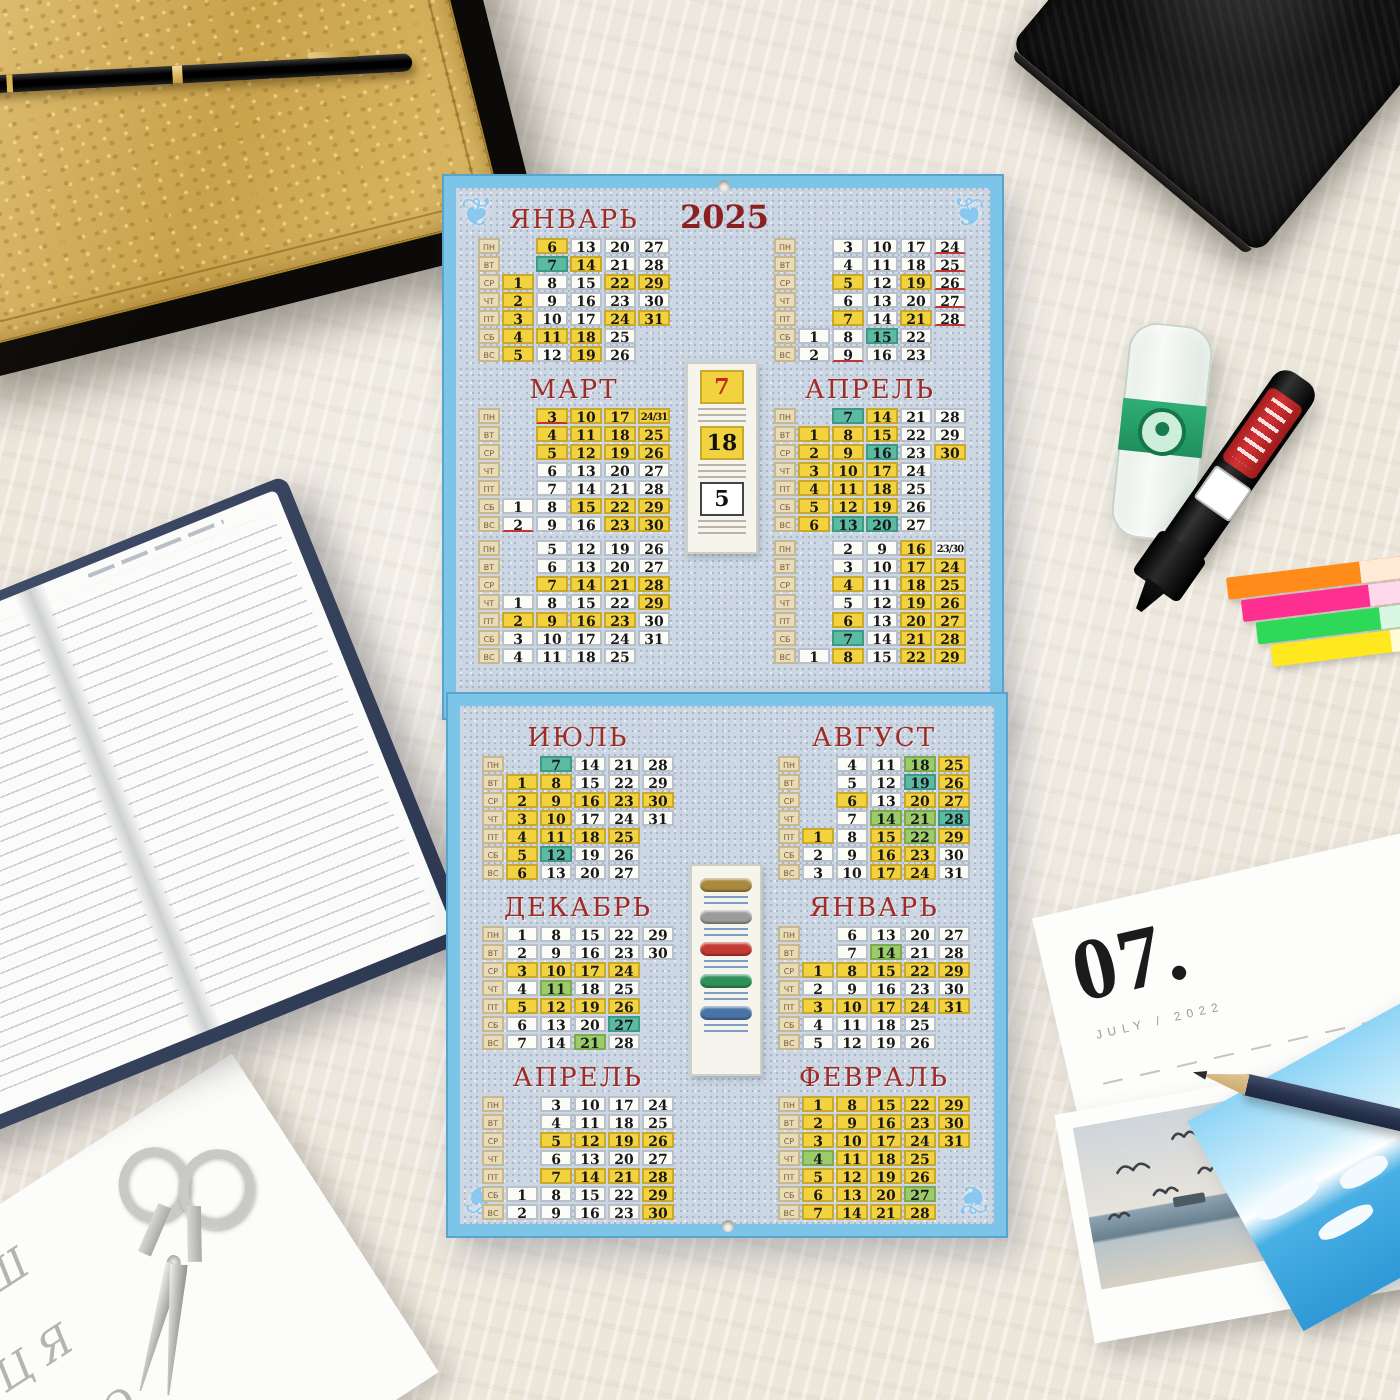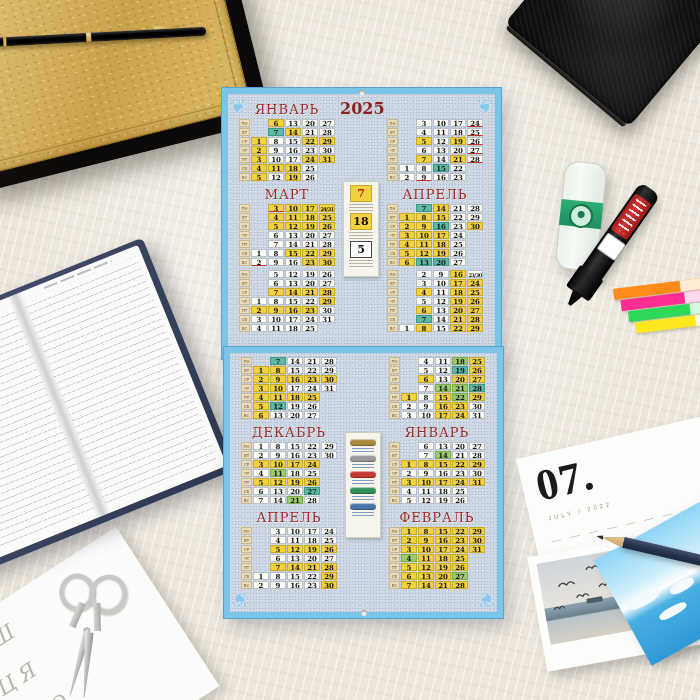--- a/index.html
+++ b/index.html
@@ -685,20 +685,25 @@
       </div>
     </div>
   </div>
 
   <div class="sheet" style="top:347px;left:224px;">
     <div class="sheet-inner"></div>
     <div class="hole bottom"></div>
     <span class="corner bl">❦</span>
     <span class="corner br">❦</span>
     <div class="sheet-content">
+      <div class="band-head">
+        <div class="mcol"><span class="mname">ИЮЛЬ</span></div>
+        <div class="ccol"></div>
+        <div class="mcol"><span class="mname">АВГУСТ</span></div>
+      </div>
       <div class="band-tables">
         <div class="tcol">
             <div class="month">
               <div class="mtable">
                 <div class="mrow">
                   <span class="wd">ПН</span>
                   <span class="dc ce"></span>
                   <span class="dc ct">7</span>
                   <span class="dc cw">14</span>
                   <span class="dc cw">21</span>

